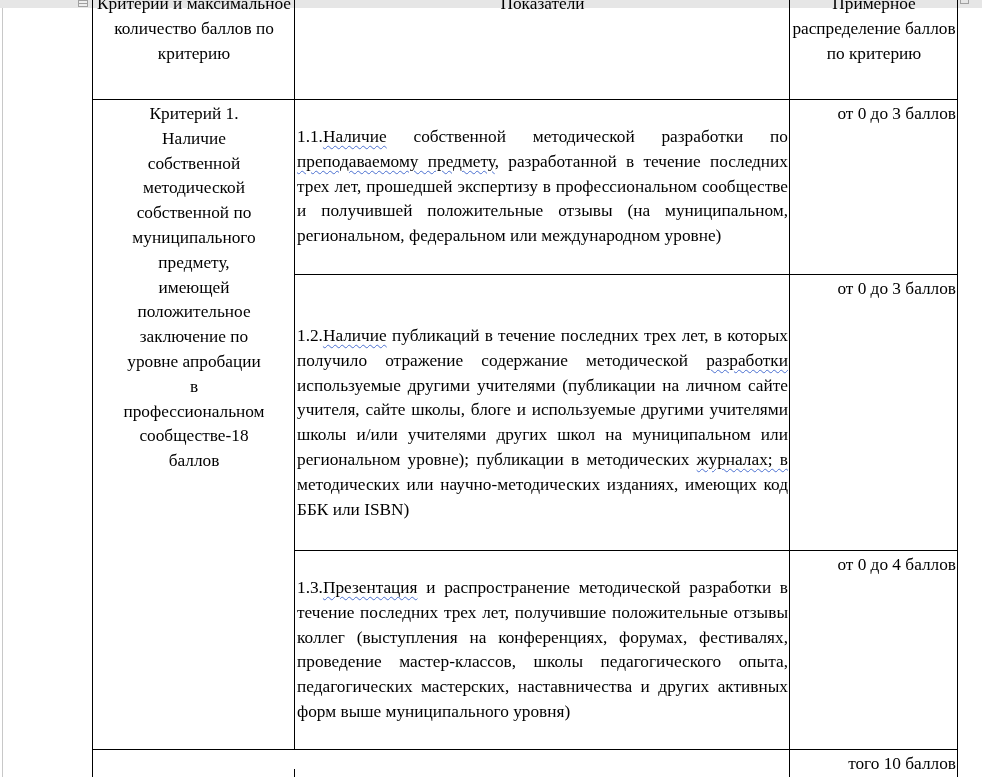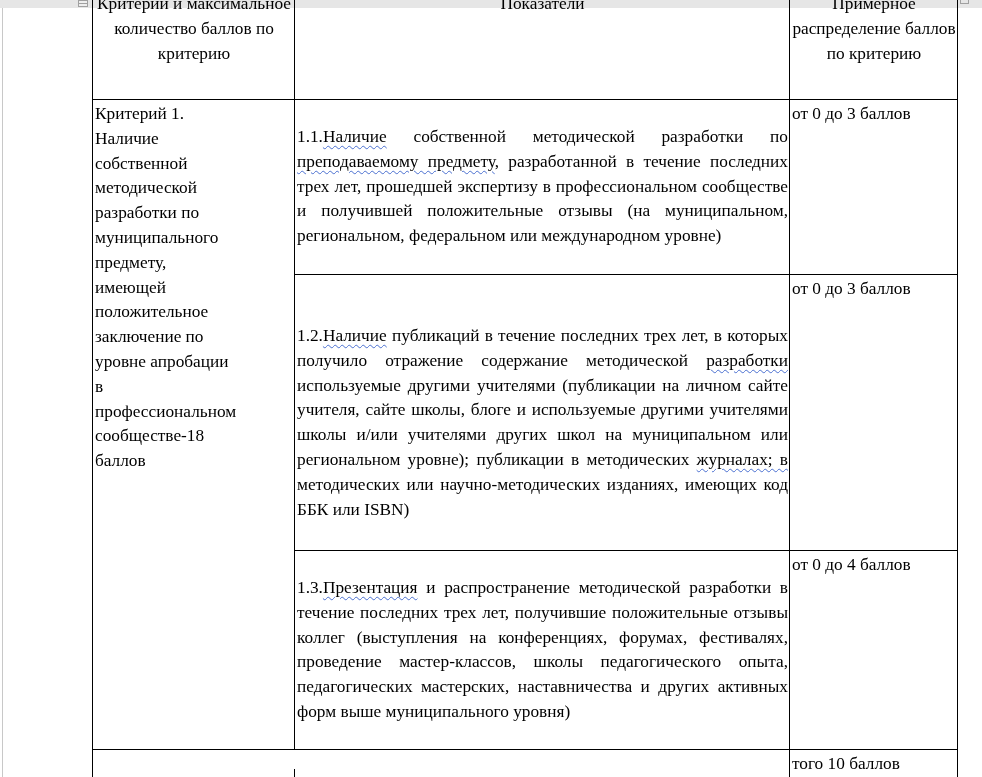--- a/index.html
+++ b/index.html
@@ -17,23 +17,23 @@
 
   table.doc {
     position:absolute; left:92px; top:-9px;
     border-collapse:collapse; table-layout:fixed;
     font-size:17.3px; line-height:24.8px;
   }
   table.doc td { border:1.5px solid #000; vertical-align:top; padding:0 1px 0 2px; }
   col.c1 { width:202px; } col.c2 { width:495px; } col.c3 { width:168px; }
   .hdr td { text-align:center; height:107px; }
   .hdr .h2 { vertical-align:top; }
-  .crit { text-align:left; padding-top:2px !important; }
+  .crit { text-align:center; padding-top:2px !important; }
   .ind { text-align:justify; text-align-last:left;margin-left:8px; }
-  .pts { text-align:left; padding-top:2px !important; }
+  .pts { text-align:right; padding-top:2px !important; }
   .spell { text-decoration: underline wavy #4a6fd0; text-decoration-thickness:1px; text-underline-offset:3px; }
   .gap { display:block; height:25px; }
   .gap2 { display:block; height:49px; }
   .r1 td { height:172px; } .r2 td { height:273px; } .r3 td { height:196px; }
   .r4 td { height:40px; }
   .r4 .c2cell { border-left:none; border-bottom:none; }
   .r4 .c1cell { border-bottom:none; border-right:none; }
   .tick { position:absolute; left:294px; top:769px; width:1px; height:8px; background:#000; }
 </style>
 </head>
@@ -55,21 +55,21 @@
     <td>Критерии и максимальное количество баллов по критерию</td>
     <td class="h2">Показатели</td>
     <td>Примерное распределение баллов по критерию</td>
   </tr>
   <tr class="r1">
     <td class="crit" rowspan="3">
       <div>Критерий 1.</div>
       <div>Наличие</div>
       <div>собственной</div>
       <div>методической</div>
-      <div>разработки по</div>
+      <div>собственной по</div>
       <div>муниципального</div>
       <div>предмету,</div>
       <div>имеющей</div>
       <div>положительное</div>
       <div>заключение по</div>
       <div>уровне апробации</div>
       <div>в</div>
       <div>профессиональном</div>
       <div>сообществе-18</div>
       <div>баллов</div>

